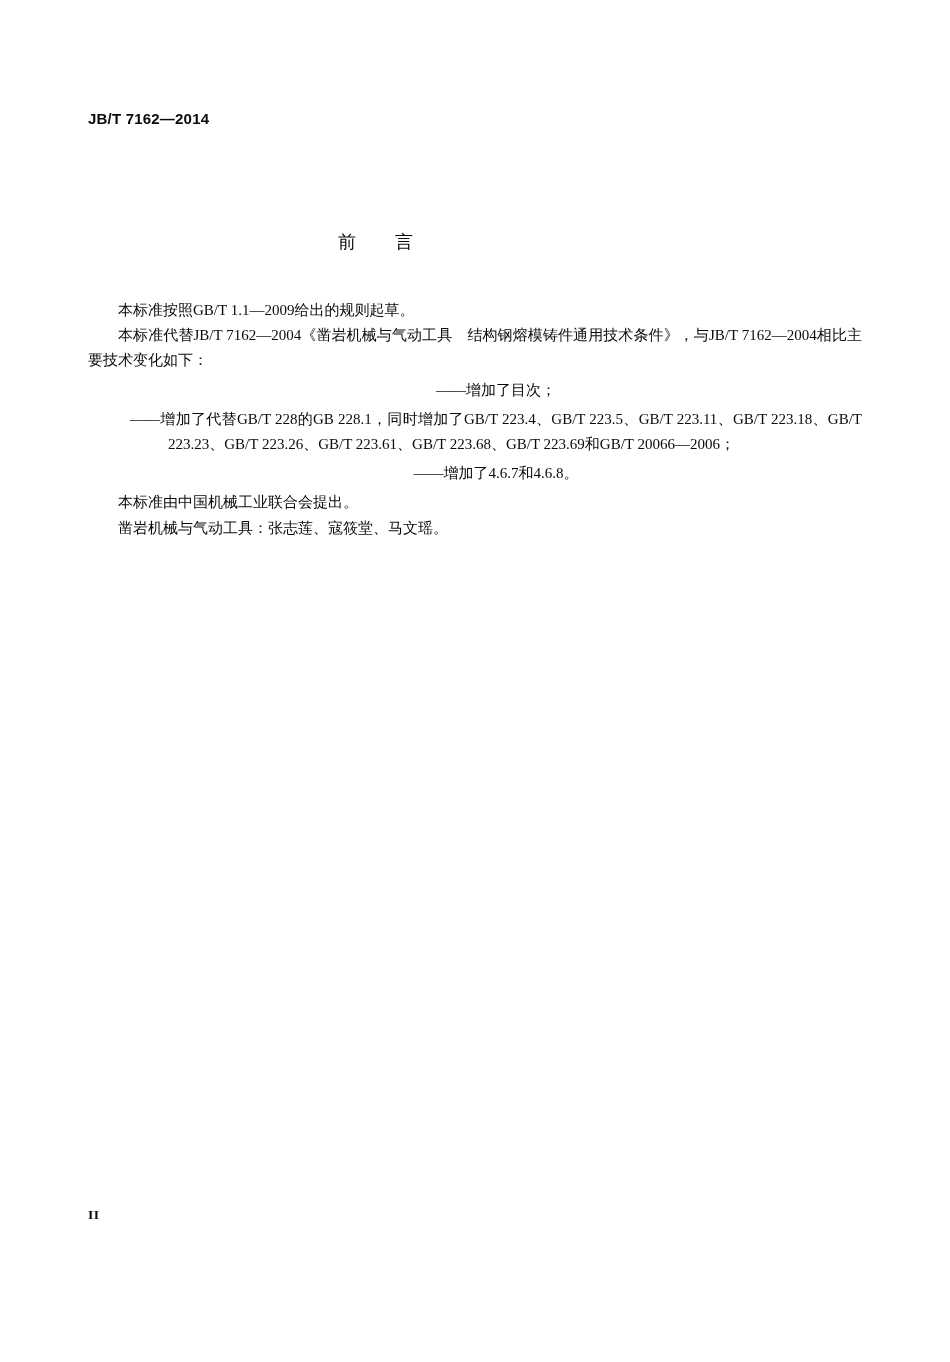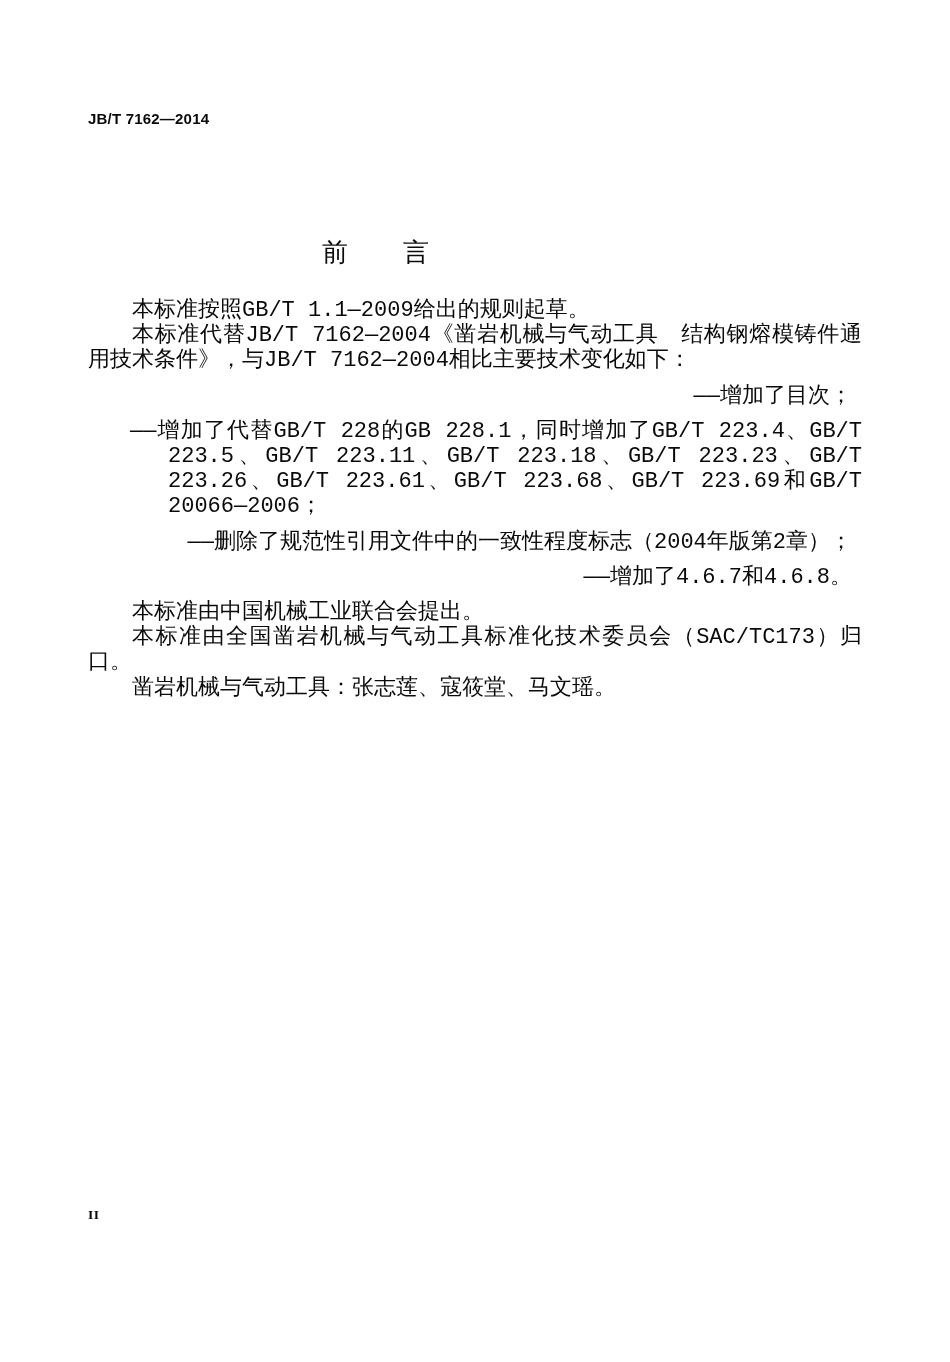--- a/index.html
+++ b/index.html
@@ -30,56 +30,55 @@
   }
 
   
   .section-title {
     position: absolute;
     left: 0;
     top: 218px;
     width: 752px;
     text-align: center;
     font-family: "Liberation Serif", "DejaVu Serif", serif;
-    font-size: 26px;
+    font-size: 18px;
     font-weight: normal;
     letter-spacing: 1px;
   }
 
   
   .body-block {
     position: absolute;
     left: 88px;
     top: 298px;
     width: 774px;
-    font-size: 22px;
+    font-size: 15px;
     line-height: 25.2px;
-    font-family: Liberation Mono, monospace;
   }
 
   .para {
     text-indent: 2em;
     margin: 0;
     text-align: justify;
     white-space: normal;
   }
 
   
   .dash-item {
     margin: 0;
     padding-left: 80px;   
     text-indent: -38px;   
     text-align: justify;
   }
 
   .dash-item-narrow {
-    margin: 10px;
+    margin: 4px;
     padding-left: 42px;
     text-indent: 0;
-    text-align: right;
+    text-align: center;
   }
 
   
   .folio {
     position: absolute;
     left: 88px;
     top: 1207px;
     font-family: "Liberation Serif", "DejaVu Serif", serif;
     font-size: 13.5px;
     font-weight: bold;
@@ -93,22 +92,20 @@
 
   <div class="running-header">JB/T 7162—2014</div>
 
   <h1 class="section-title">前　　言</h1>
 
   <div class="body-block">
       <p class="para">本标准按照GB/T 1.1—2009给出的规则起草。</p>
       <p class="para">本标准代替JB/T 7162—2004《凿岩机械与气动工具　结构钢熔模铸件通用技术条件》，与JB/T 7162—2004相比主要技术变化如下：</p>
       <p class="dash-item dash-item-narrow">——增加了目次；</p>
       <p class="dash-item">——增加了代替GB/T 228的GB 228.1，同时增加了GB/T 223.4、GB/T 223.5、GB/T 223.11、GB/T 223.18、GB/T 223.23、GB/T 223.26、GB/T 223.61、GB/T 223.68、GB/T 223.69和GB/T 20066—2006；</p>
-      <p class="dash-item dash-item-narrow">——删除了规范性引用文件中的一致性程度标志（2004年版第2章）；</p>
       <p class="dash-item dash-item-narrow">——增加了4.6.7和4.6.8。</p>
       <p class="para">本标准由中国机械工业联合会提出。</p>
-      <p class="para">本标准由全国凿岩机械与气动工具标准化技术委员会（SAC/TC173）归口。</p>
       <p class="para">凿岩机械与气动工具：张志莲、寇筱堂、马文瑶。</p>
     </div>
 
   <div class="folio">II</div>
 
 </div>
 
 </body></html>

